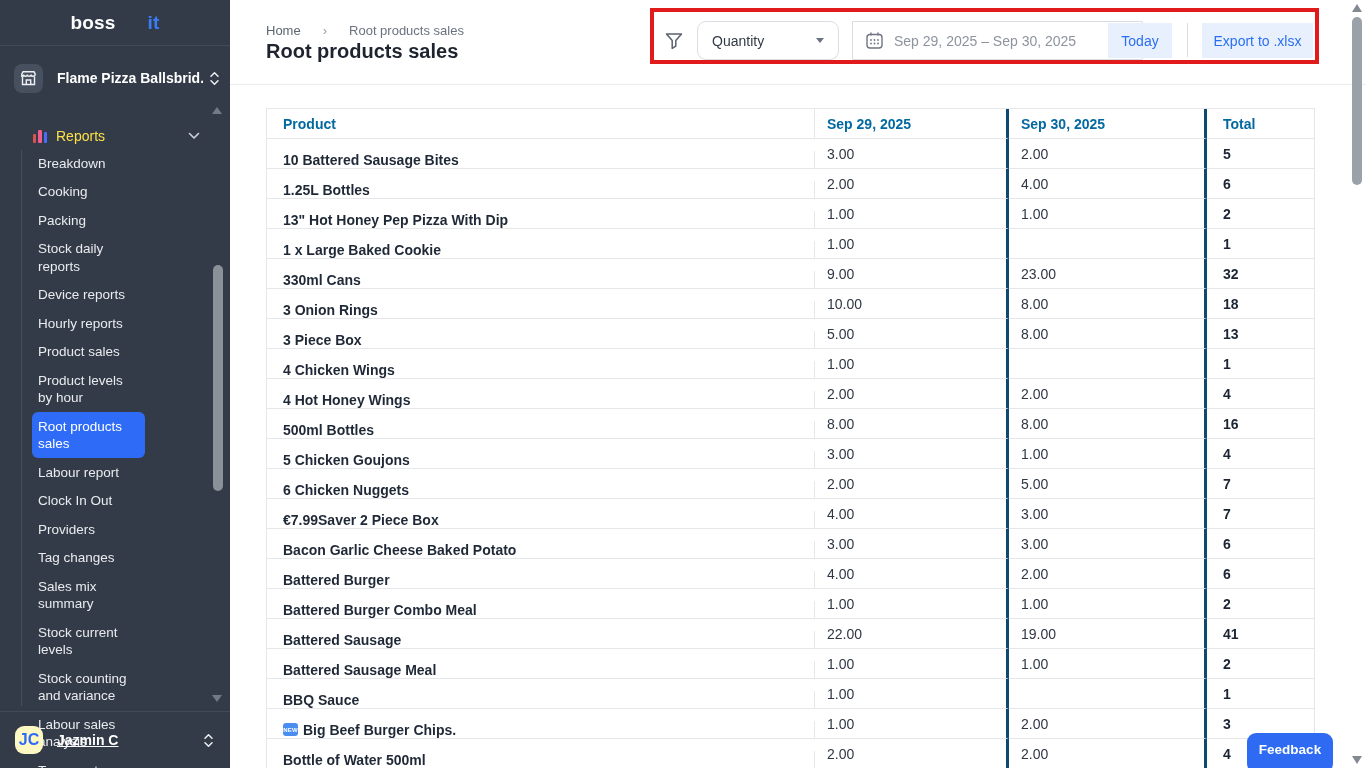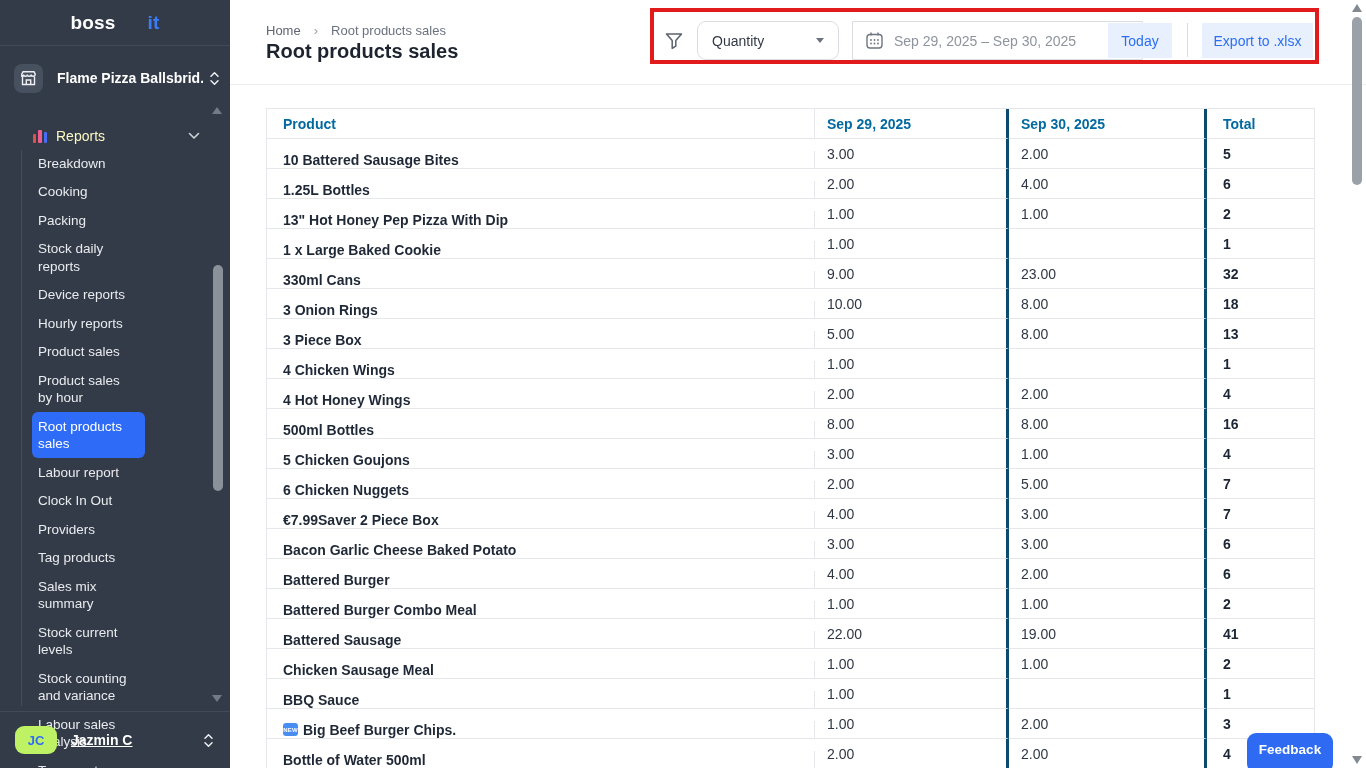--- a/index.html
+++ b/index.html
@@ -22,51 +22,51 @@
     white-space:nowrap; overflow:hidden; }
   .unfold { flex:none; margin-left:6px; }
 
   .nav-group { position:absolute; left:33px; top:125px; right:30px; height:22px;
     display:flex; align-items:center; cursor:pointer; }
   .bars-icon { width:15px; height:14px; display:flex; align-items:flex-end; gap:2px; }
   .bars-icon i { display:block; width:3.4px; border-radius:1px; }
   .bars-icon .b1 { height:9px;  background:#d9534f; }
   .bars-icon .b2 { height:13px; background:#ef5d8e; }
   .bars-icon .b3 { height:11px; background:#4a6cf7; }
-  .nav-group-label { margin-left:8px; font-size:14px; font-weight:500; color:#fef9c3; flex:1; }
+  .nav-group-label { margin-left:8px; font-size:14px; font-weight:500; color:#fde047; flex:1; }
 
   .guide-line { position:absolute; left:21px; top:150px; width:1px; height:556px;
     background:#444d5a; }
   .menu { position:absolute; left:0; top:149px; width:188px; }
   .mi { margin:0 43px 0 32px; padding:5.5px 8px 5.5px 6px; font-size:13.5px;
     line-height:17.5px; color:#e9ebee; border-radius:6px; cursor:pointer; }
   .mi.active { background:#2e6bf6; color:#fff; }
 
   
   .sb-scroll-up, .sb-scroll-down { position:absolute; left:212px; width:0; height:0;
     border-left:5px solid transparent; border-right:5px solid transparent; }
   .sb-scroll-up   { top:107px; border-bottom:7px solid #717a86; }
   .sb-scroll-down { top:695px; border-top:7px solid #717a86; }
   .sb-thumb { position:absolute; left:213px; top:265px; width:10px; height:226px;
     border-radius:6px; background:#8b9199; }
 
   .user-bar { position:absolute; left:0; bottom:0; width:230px; height:57px;
     border-top:1px solid #414a57; display:flex; align-items:center; padding:0 16px 0 15px;
     cursor:pointer; }
-  .avatar { width:42px; height:28px; border-radius:9px; background:#bef264; color:#2e6bf6;
-    font-size:13px; font-weight:700; display:flex; align-items:center; justify-content:center;
+  .avatar { width:28px; height:28px; border-radius:9px; background:#fef9c3; color:#2e6bf6;
+    font-size:16px; font-weight:700; display:flex; align-items:center; justify-content:center;
     flex:none; }
   .user-name { flex:1; margin-left:14px; font-size:14px; font-weight:700; color:#fff;text-decoration:underline; }
 
   
   .main { position:absolute; left:230px; top:0; width:1136px; height:768px; background:#fff; }
   .header-rule { position:absolute; left:0; top:84px; width:1136px; height:1px; background:#ecedef; }
 
   .breadcrumb { position:absolute; left:36px; top:23px; font-size:13px; color:#5d6571;
-    display:flex; gap:13px; align-items:center; }
+    display:flex; gap:22px; align-items:center; }
   .crumb-sep { color:#9aa1ab; font-size:13px; }
   .crumb-current { color:#6a7280; }
   .page-title { position:absolute; left:36px; top:40px; font-size:20px; font-weight:700;
     color:#1d2430; }
 
   
   .funnel { position:absolute; left:434px; top:31px; }
   .select-box { position:absolute; left:467px; top:21px; width:142px; height:39px;
     border:1px solid #d9dde2; border-radius:9px; background:#fff; display:flex;
     align-items:center; padding:0 14px; cursor:pointer; }
@@ -159,26 +159,26 @@
 
   <div class="guide-line"></div>
   <nav class="menu" id="menu-items">
       <div class="mi">Breakdown</div>
       <div class="mi">Cooking</div>
       <div class="mi">Packing</div>
       <div class="mi">Stock daily reports</div>
       <div class="mi">Device reports</div>
       <div class="mi">Hourly reports</div>
       <div class="mi">Product sales</div>
-      <div class="mi">Product sales by hour</div>
+      <div class="mi">Product levels by hour</div>
       <div class="mi active">Root products sales</div>
       <div class="mi">Labour report</div>
       <div class="mi">Clock In Out</div>
       <div class="mi">Providers</div>
-      <div class="mi">Tag products</div>
+      <div class="mi">Tag changes</div>
       <div class="mi">Sales mix summary</div>
       <div class="mi">Stock current levels</div>
       <div class="mi">Stock counting and variance</div>
       <div class="mi">Labour sales analysis</div>
       <div class="mi">Tax report</div>
     </nav>
 
   <div class="sb-scroll-up"></div>
   <div class="sb-thumb"></div>
   <div class="sb-scroll-down"></div>
@@ -380,21 +380,21 @@
         <div class="tr">
           <div class="td product">
             <span>Battered Sausage</span>
           </div>
           <div class="td num">22.00</div>
           <div class="td num">19.00</div>
           <div class="td total">41</div>
         </div>
         <div class="tr">
           <div class="td product">
-            <span>Chicken Sausage Meal</span>
+            <span>Battered Sausage Meal</span>
           </div>
           <div class="td num">1.00</div>
           <div class="td num">1.00</div>
           <div class="td total">2</div>
         </div>
         <div class="tr">
           <div class="td product">
             <span>BBQ Sauce</span>
           </div>
           <div class="td num">1.00</div>

